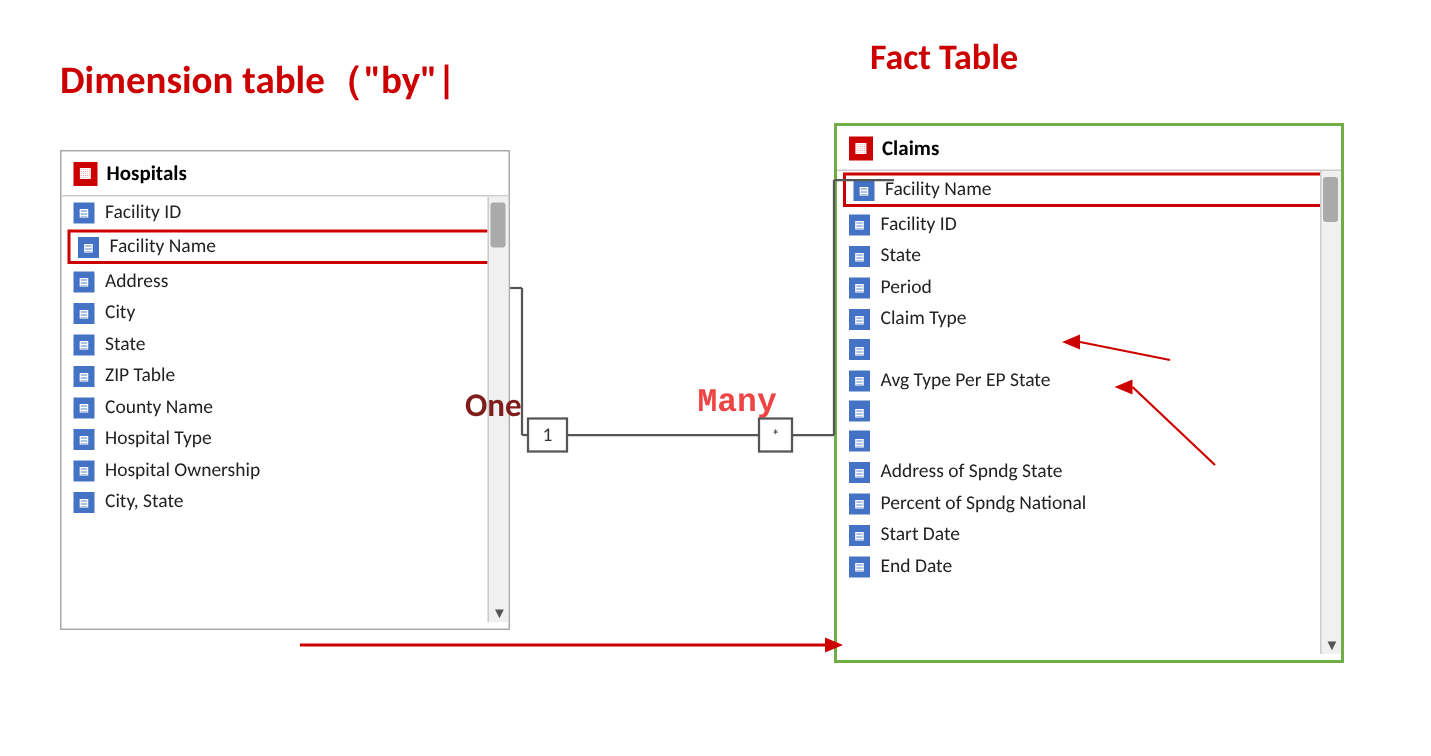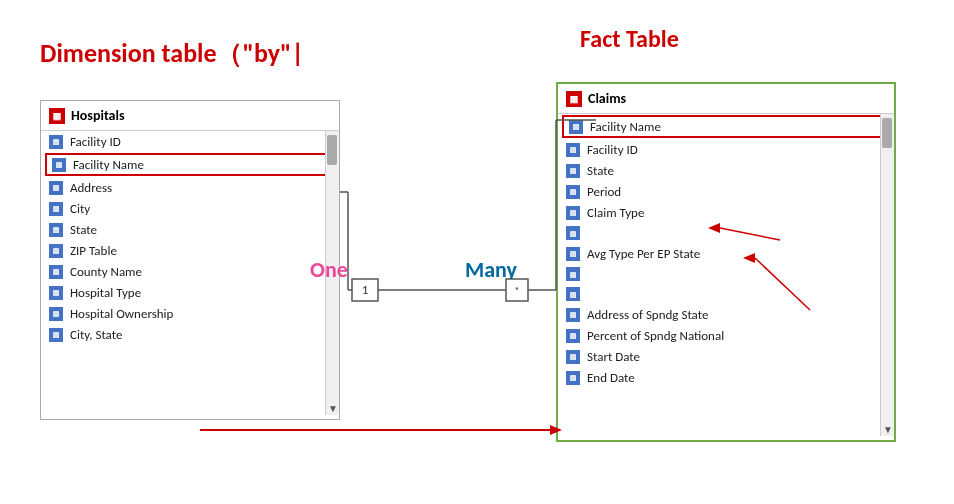--- a/index.html
+++ b/index.html
@@ -157,32 +157,33 @@
       overflow: hidden;
       height: calc(100% - 34px);
       position: relative;
     }
 
     
     .label-one {
       position: absolute;
       top: 256px;
       left: 310px;
-      color: #ec4899;
+      color: #7f1d1d;
       font-size: 22px;
       font-weight: bold;
     }
 
     .label-many {
       position: absolute;
       top: 256px;
       left: 465px;
-      color: #0369a1;
+      color: #ef4444;
       font-size: 22px;
       font-weight: bold;
+      font-family: Liberation Mono, monospace;
     }
 
     
     .connector-svg {
       position: absolute;
       top: 0;
       left: 0;
       width: 954px;
       height: 504px;
       pointer-events: none;

